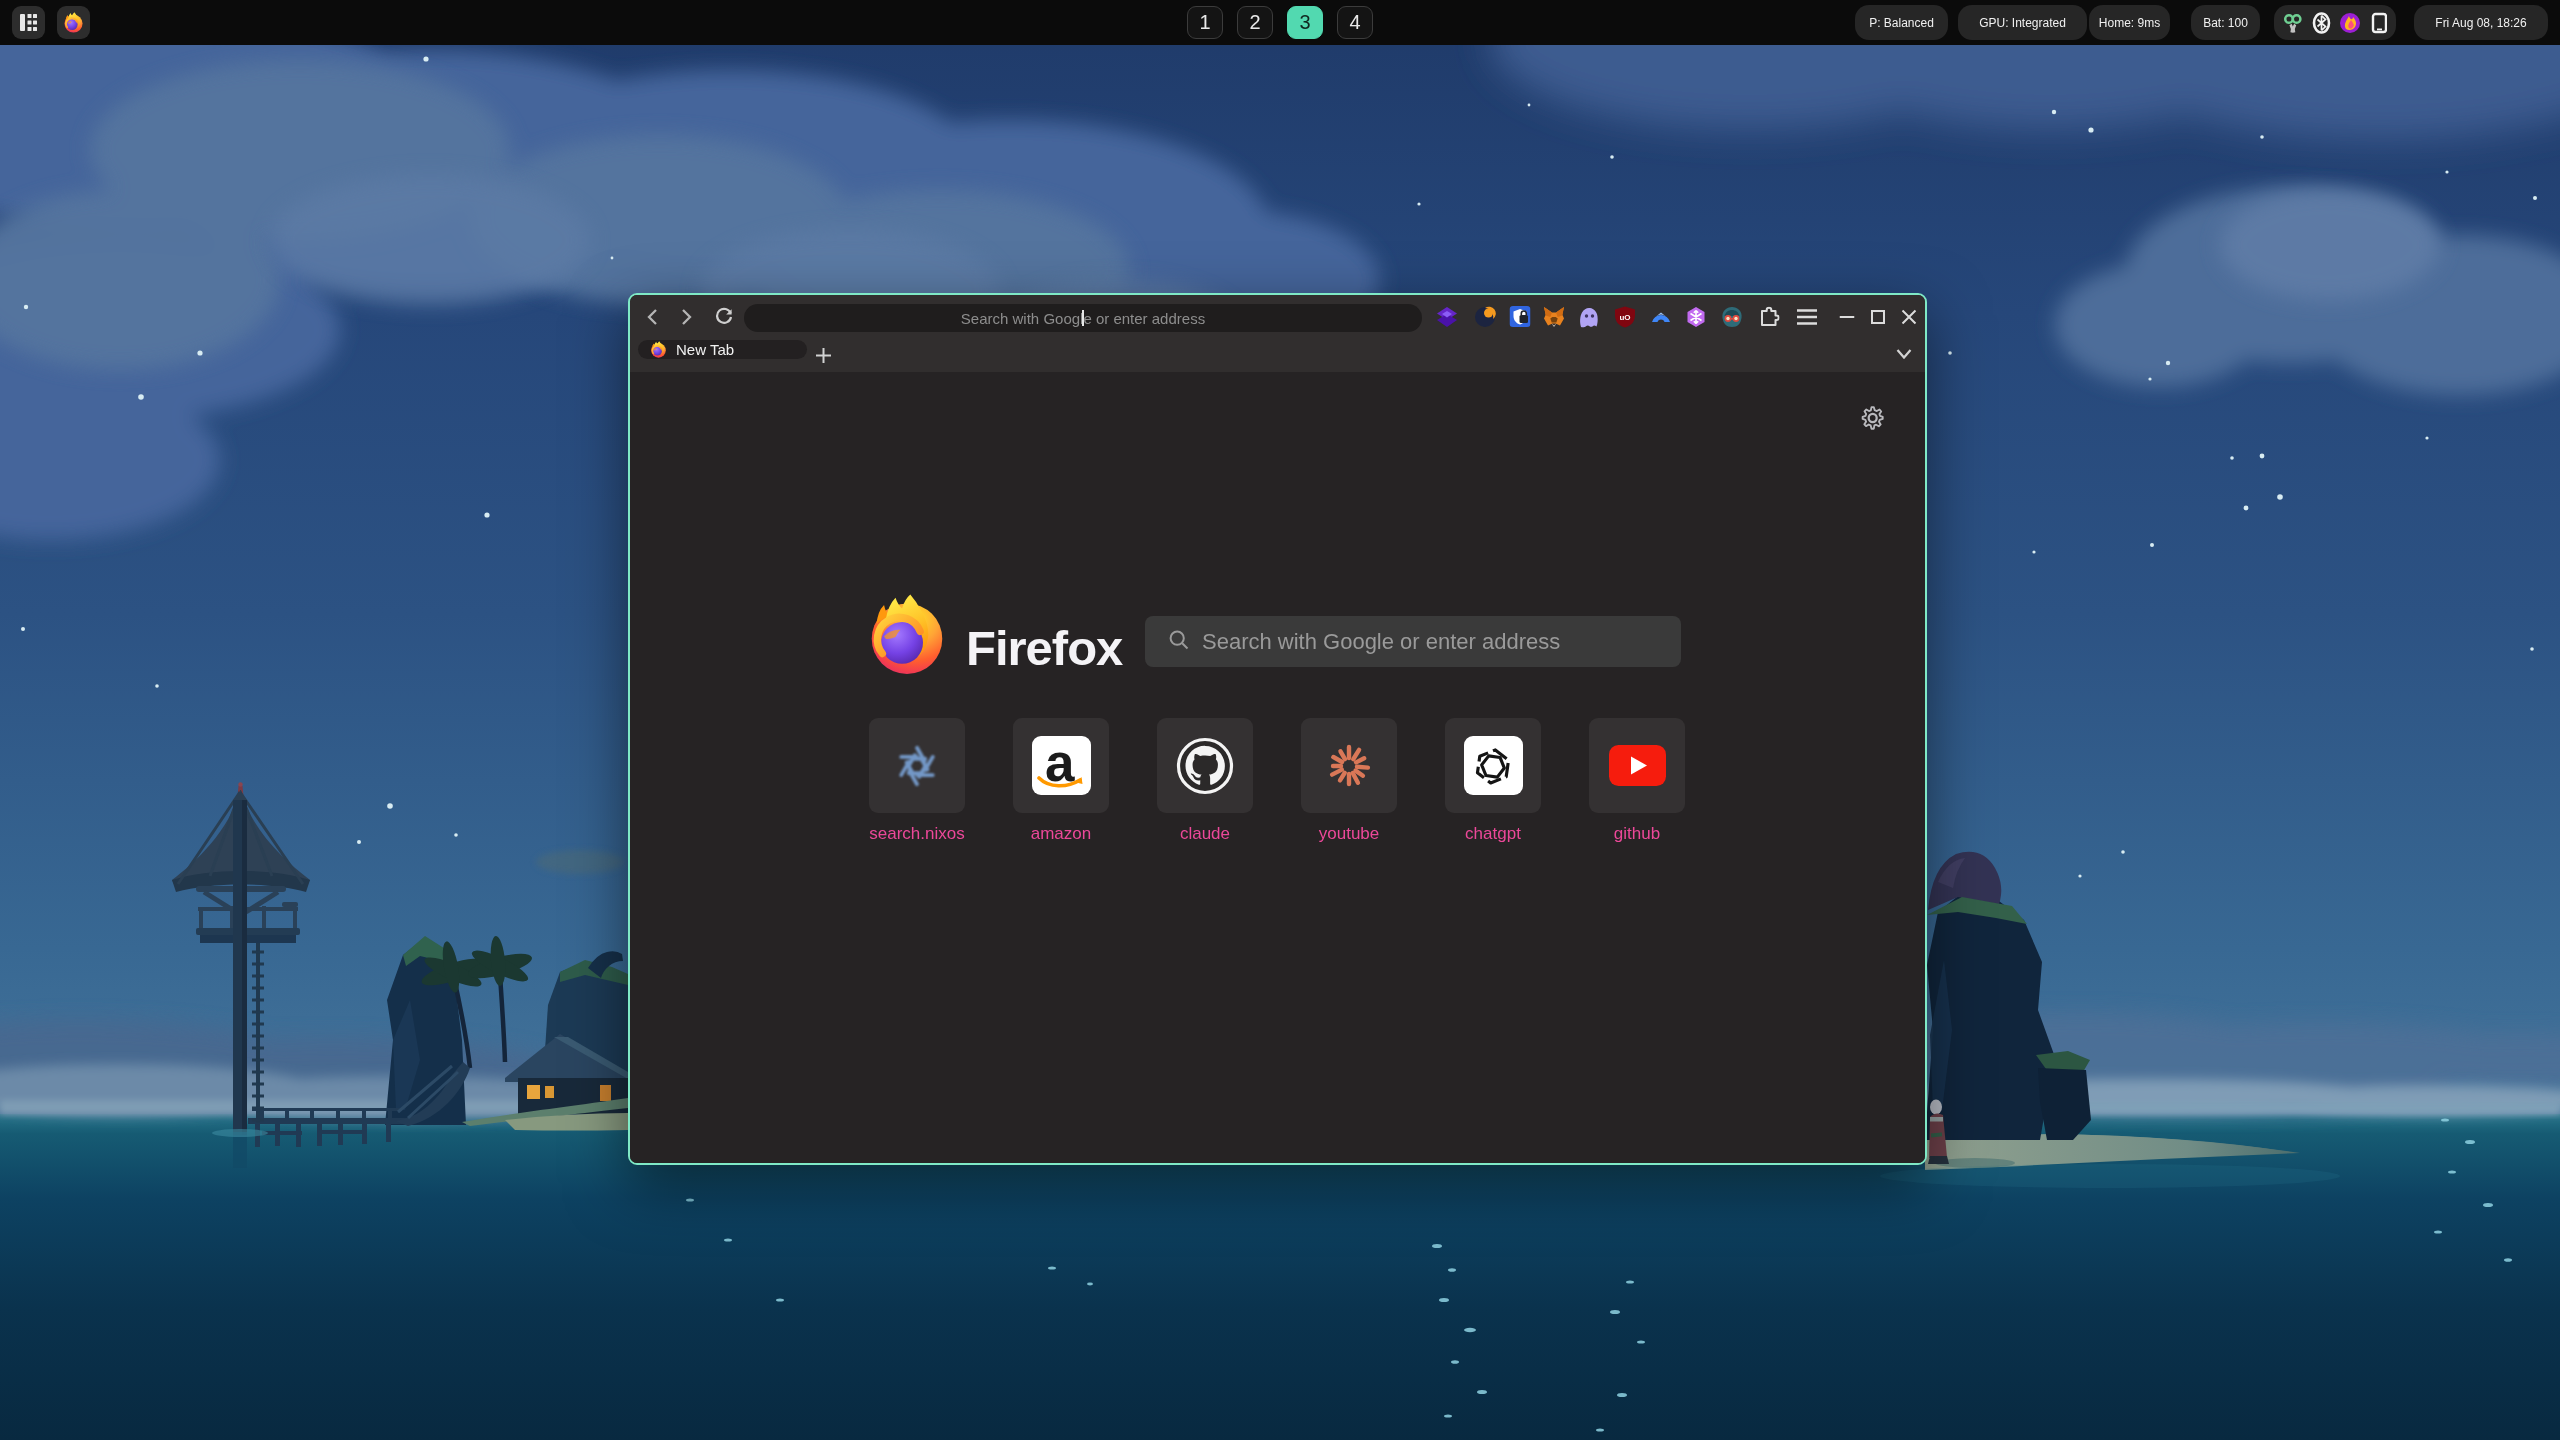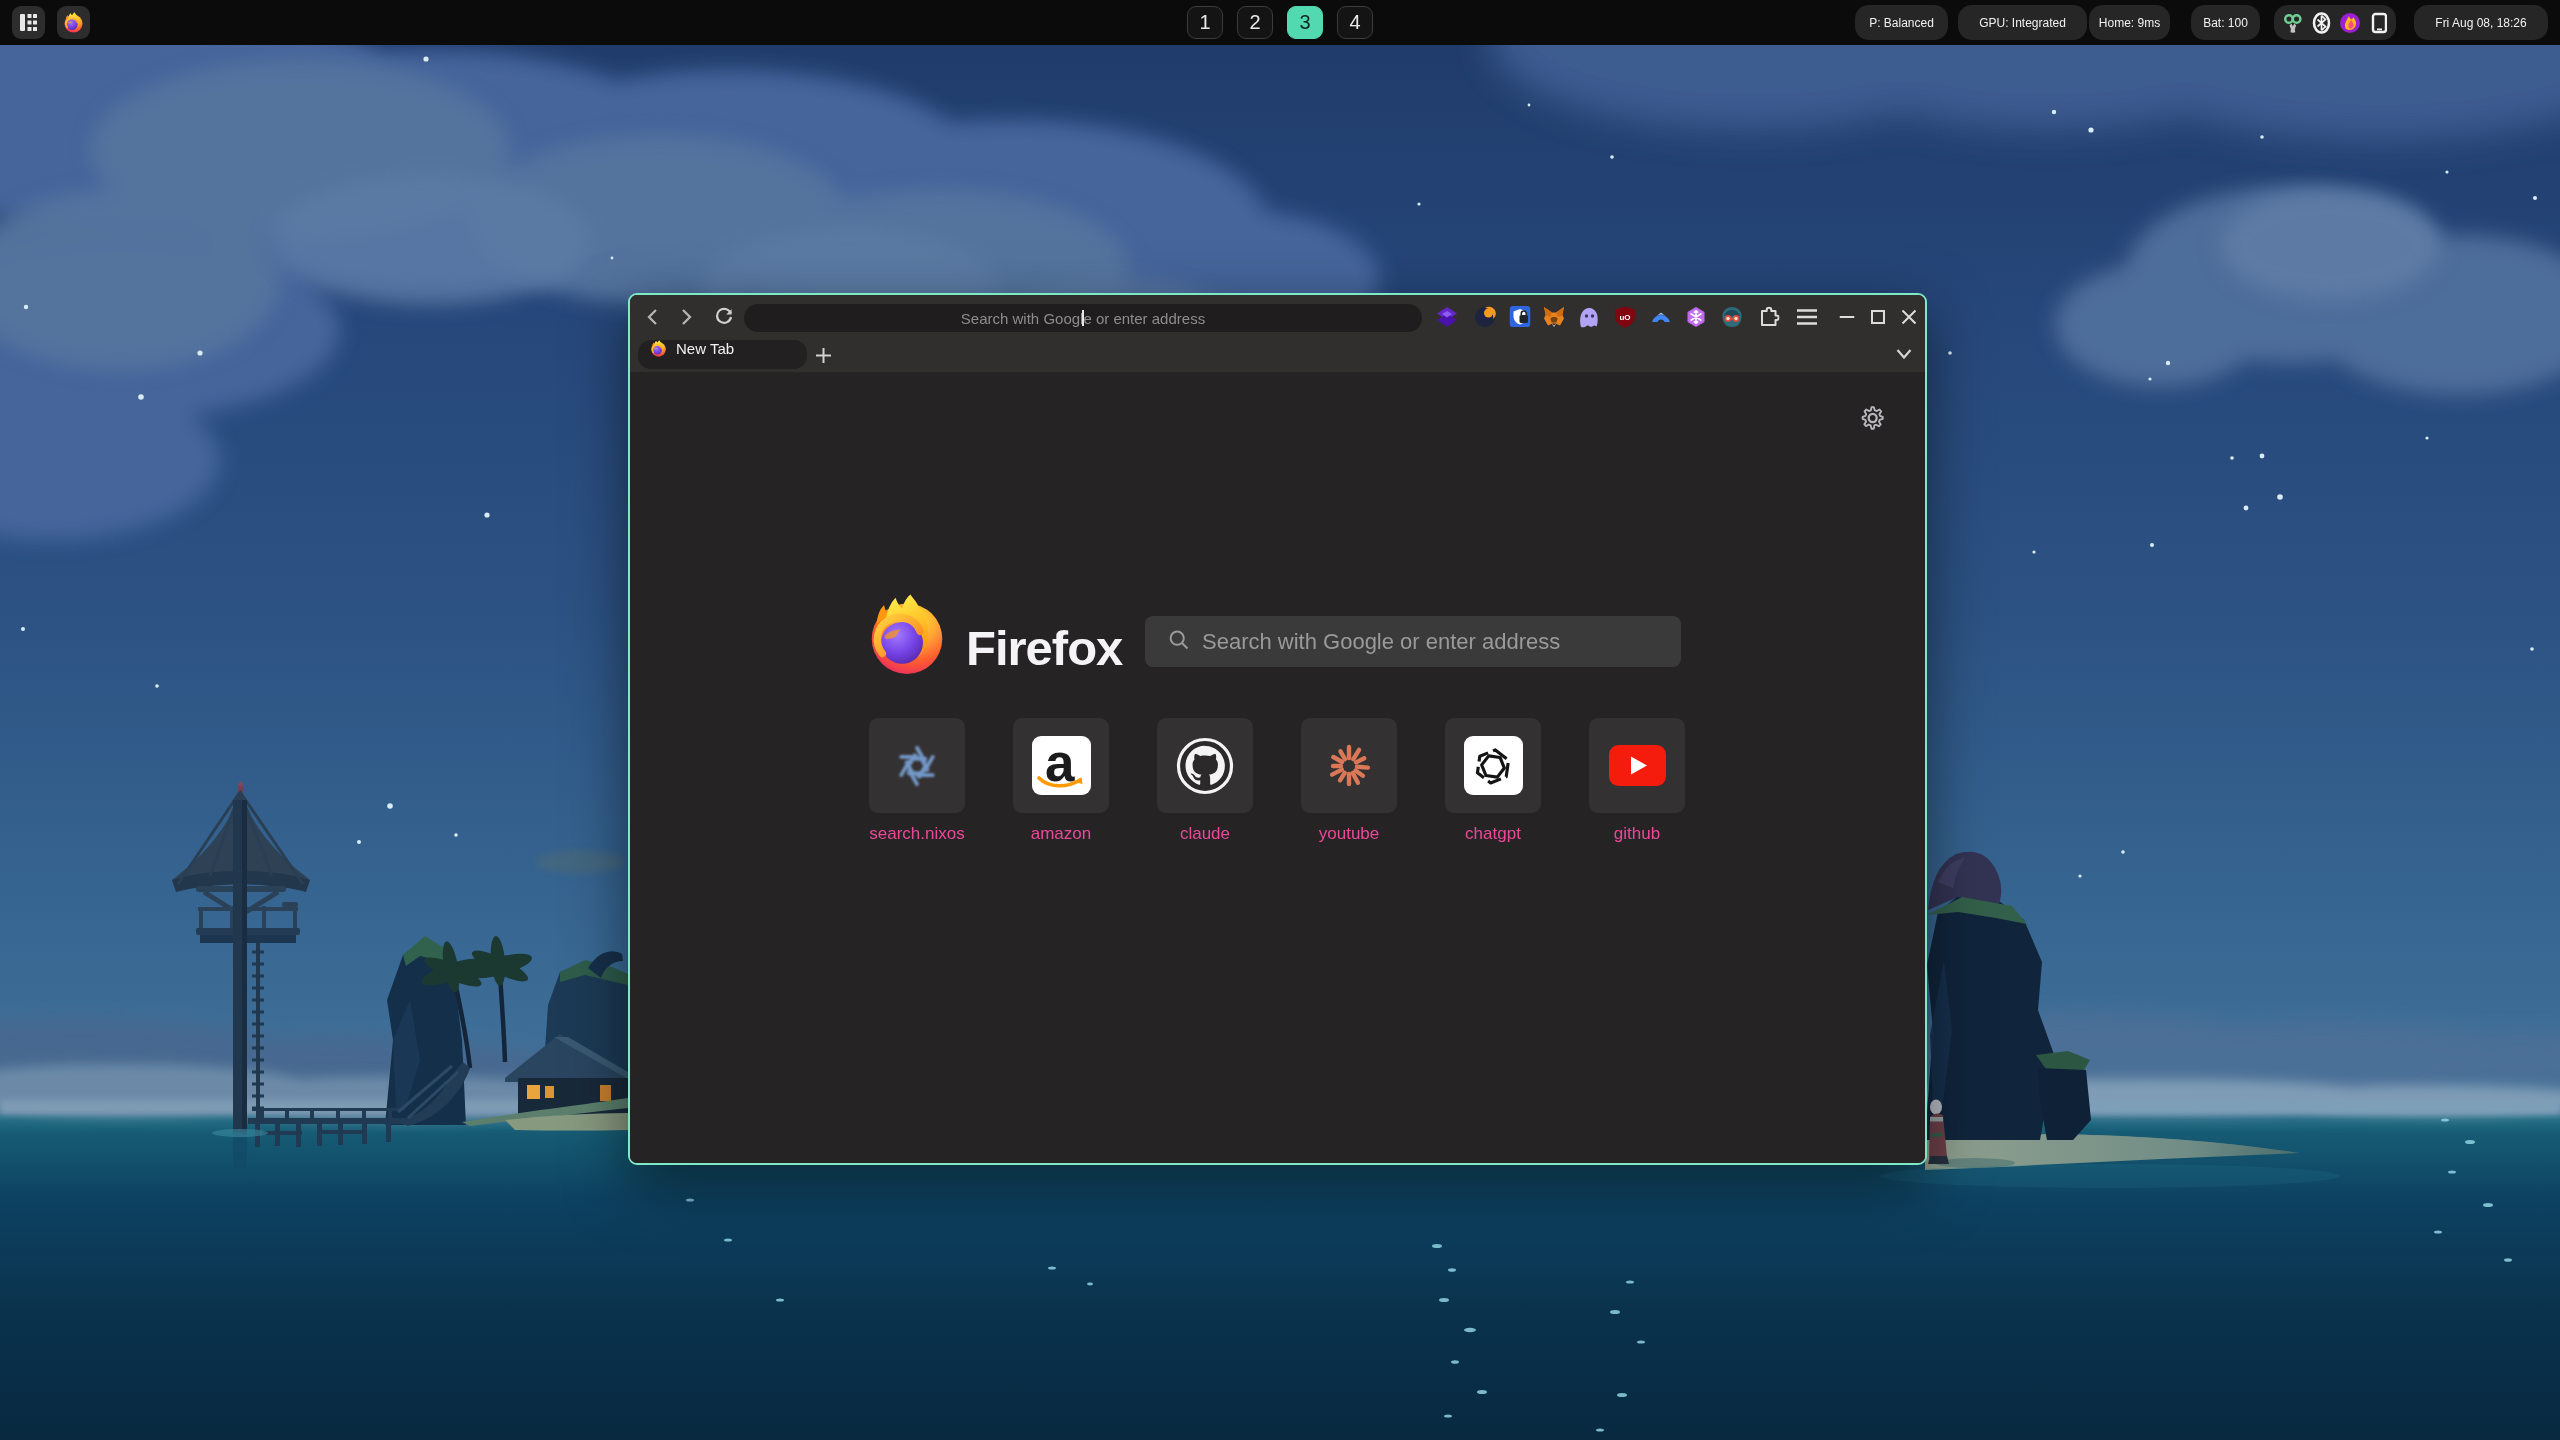--- a/index.html
+++ b/index.html
@@ -22,22 +22,22 @@
   #win { position:absolute; left:628px; top:293px; width:1299px; height:872px;
     border:2px solid #7fe9c6; border-radius:9px; background:#262324; overflow:hidden;
     box-shadow:0 20px 60px rgba(0,0,0,.5); }
   #toolbar { position:absolute; left:0; top:0; width:100%; height:44px; background:#312e2e; }
   #tabrow { position:absolute; left:0; top:44px; width:100%; height:33px; background:#312e2e; }
   #content { position:absolute; left:0; top:77px; width:100%; height:791px; background:#262324; }
   #urlbar { position:absolute; left:114px; top:9px; width:678px; height:28px; background:#1f1d1d;
     border-radius:14px; color:#8d8d8d; font-size:15px; display:flex; align-items:center; justify-content:center; }
   .tbicon { position:absolute; top:50%; transform:translate(-50%,-50%); }
 
-  #tab { position:absolute; left:8px; top:1px; width:169px; height:29px; background:#232021; border-radius:13px;
-    display:flex; color:#f1f1f1; font-size:15px; }
+  #tab { position:absolute; left:8px; top:1px; width:169px; height:19px; background:#232021; border-radius:13px;
+    display:flex; align-items:center; color:#f1f1f1; font-size:15px; }
 
   
   #logorow { position:absolute; left:236px; top:217px; height:87px; display:flex; align-items:flex-end; }
   #wordmark { font-size:49px; font-weight:bold; color:#f4f3f6; letter-spacing:-1px; margin-left:18px; margin-top:2px; }
   #searchbox { position:absolute; left:515px; top:244px; width:536px; height:51px; background:#3a3a3a;
     border-radius:8px; display:flex; align-items:center; }
   #searchbox span { color:#9a9a9a; font-size:22px; margin-left:57px; }
   .tile { position:absolute; top:346px; width:96px; height:95px; background:#343132; border-radius:9px;
     display:flex; align-items:center; justify-content:center; }
   .tlabel { position:absolute; top:452px; width:160px; text-align:center; color:#ec4899; font-size:17px; }

